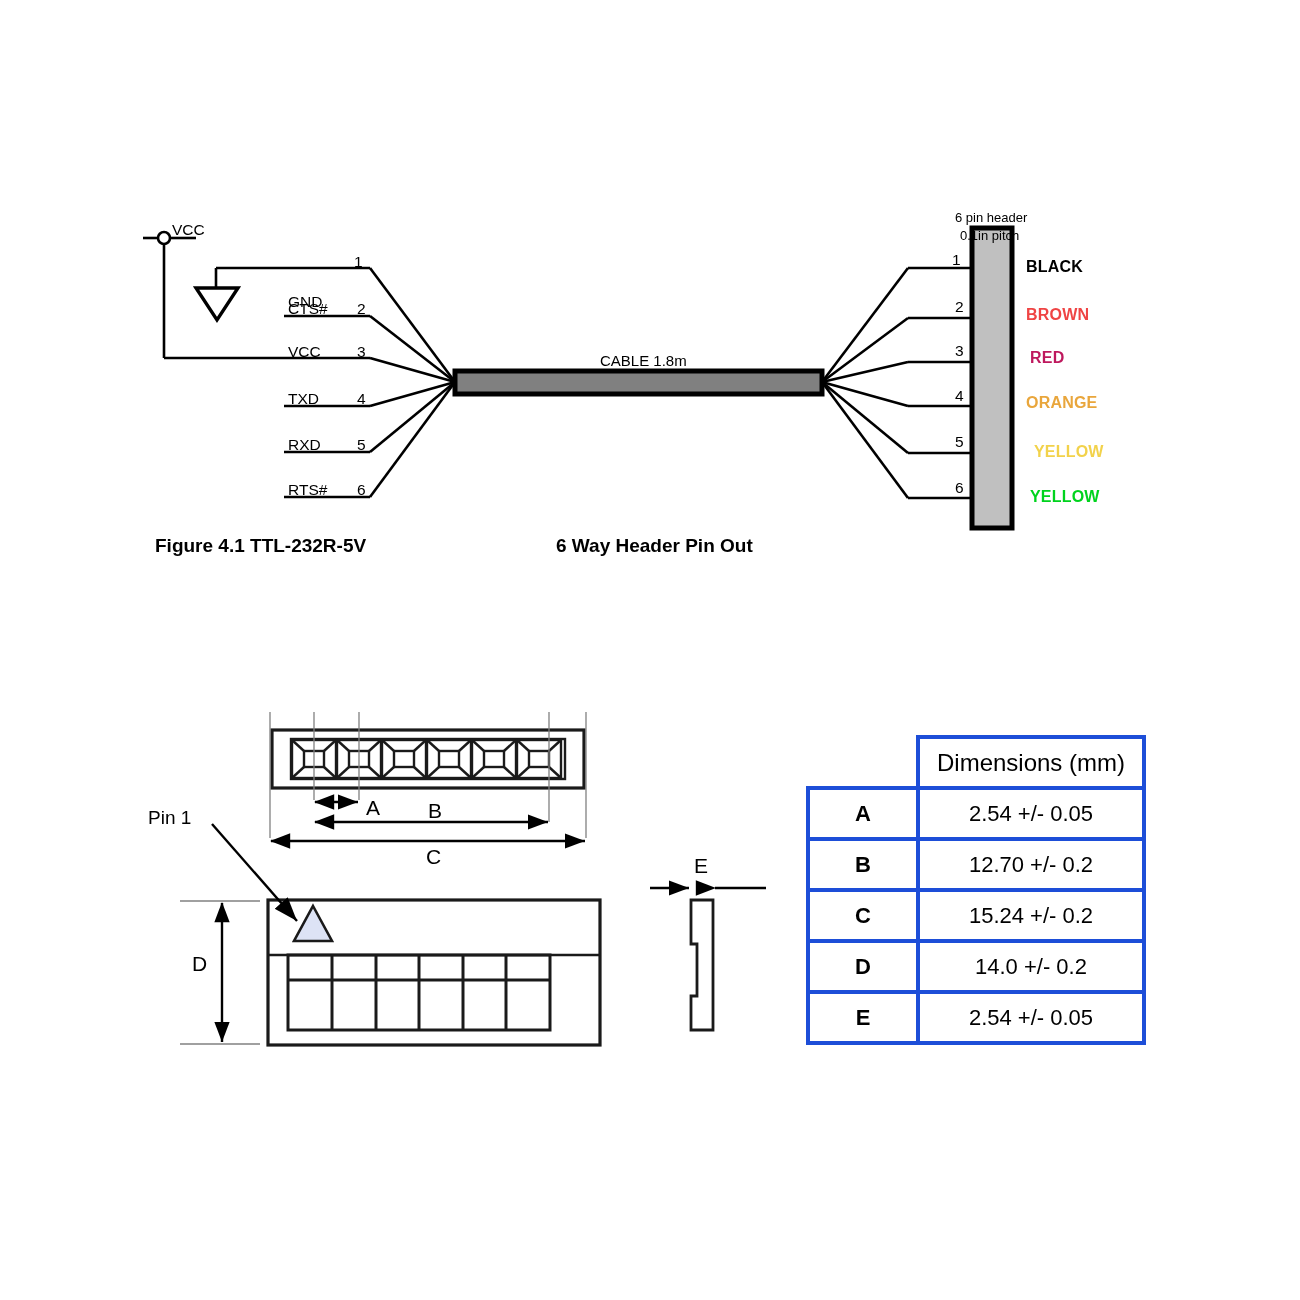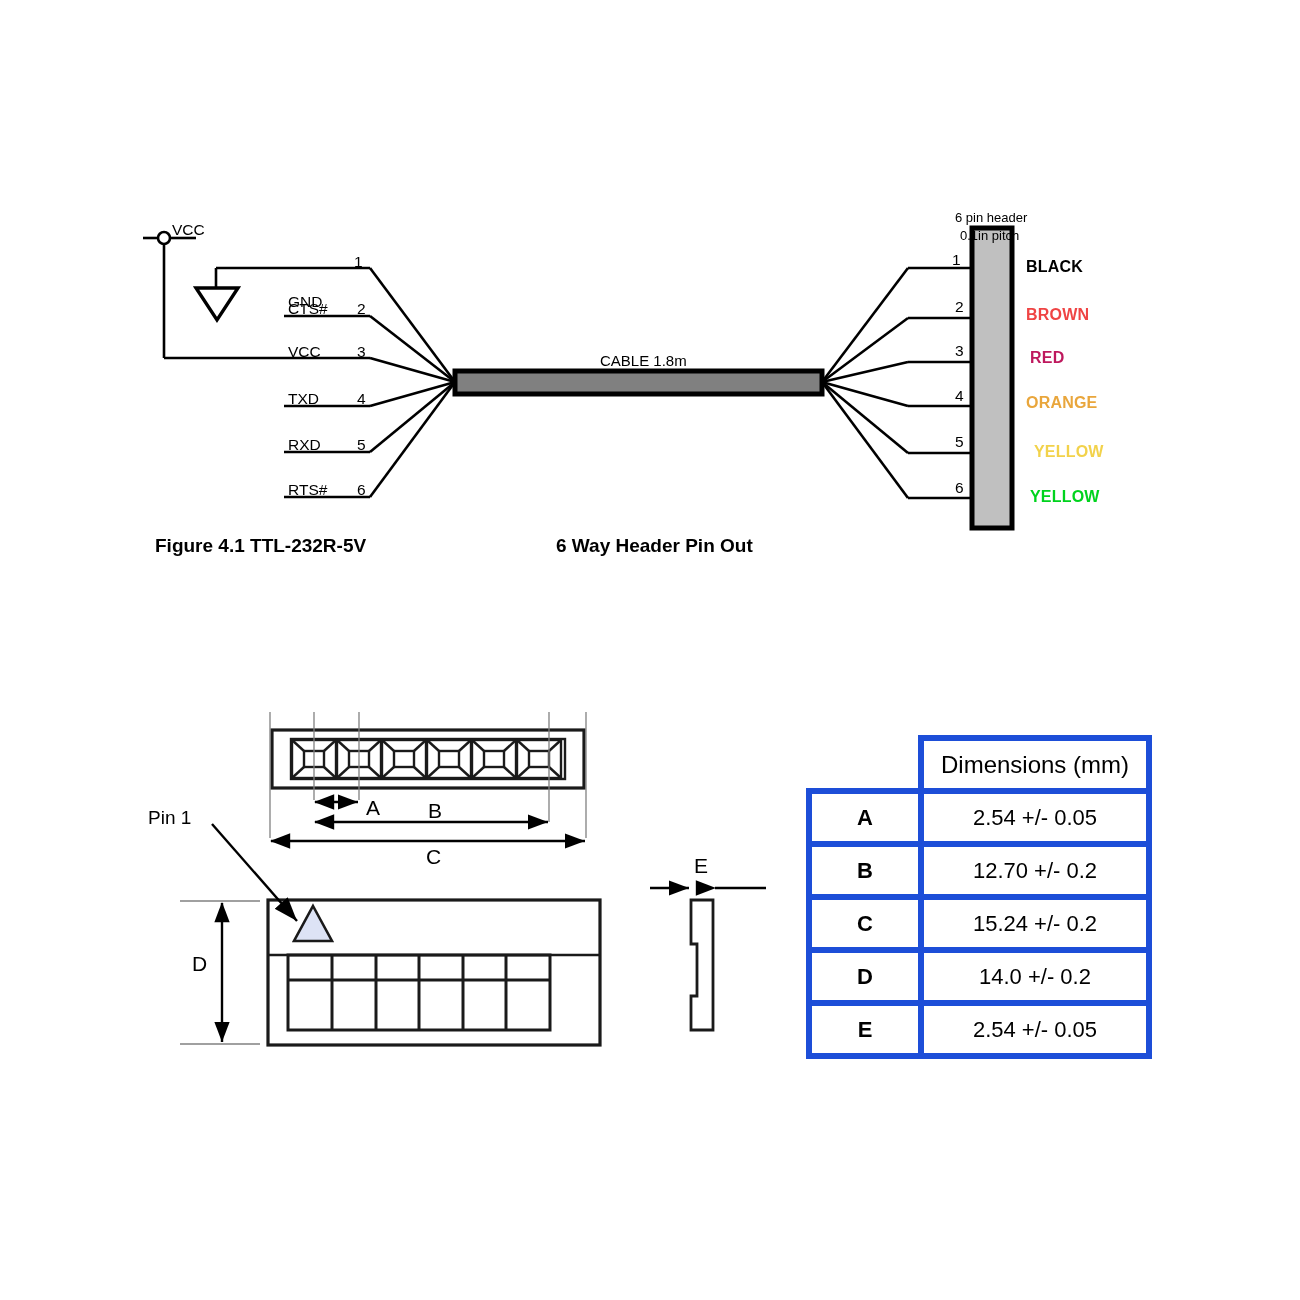--- a/index.html
+++ b/index.html
@@ -80,21 +80,21 @@
   }
   
   #dim-table {
     position: absolute;
     left: 806px;
     top: 735px;
     border-collapse: collapse;
     font-family: "Liberation Sans", sans-serif;
   }
   #dim-table td {
-    border: 6px solid #1d4ed8;
+    border: 4px solid #1d4ed8;
     text-align: center;
     vertical-align: middle;
     padding: 0;
     height: 47px;
   }
   #dim-table td.col-key {
     width: 106px;
     font-size: 22px;
     font-weight: bold;
   }

